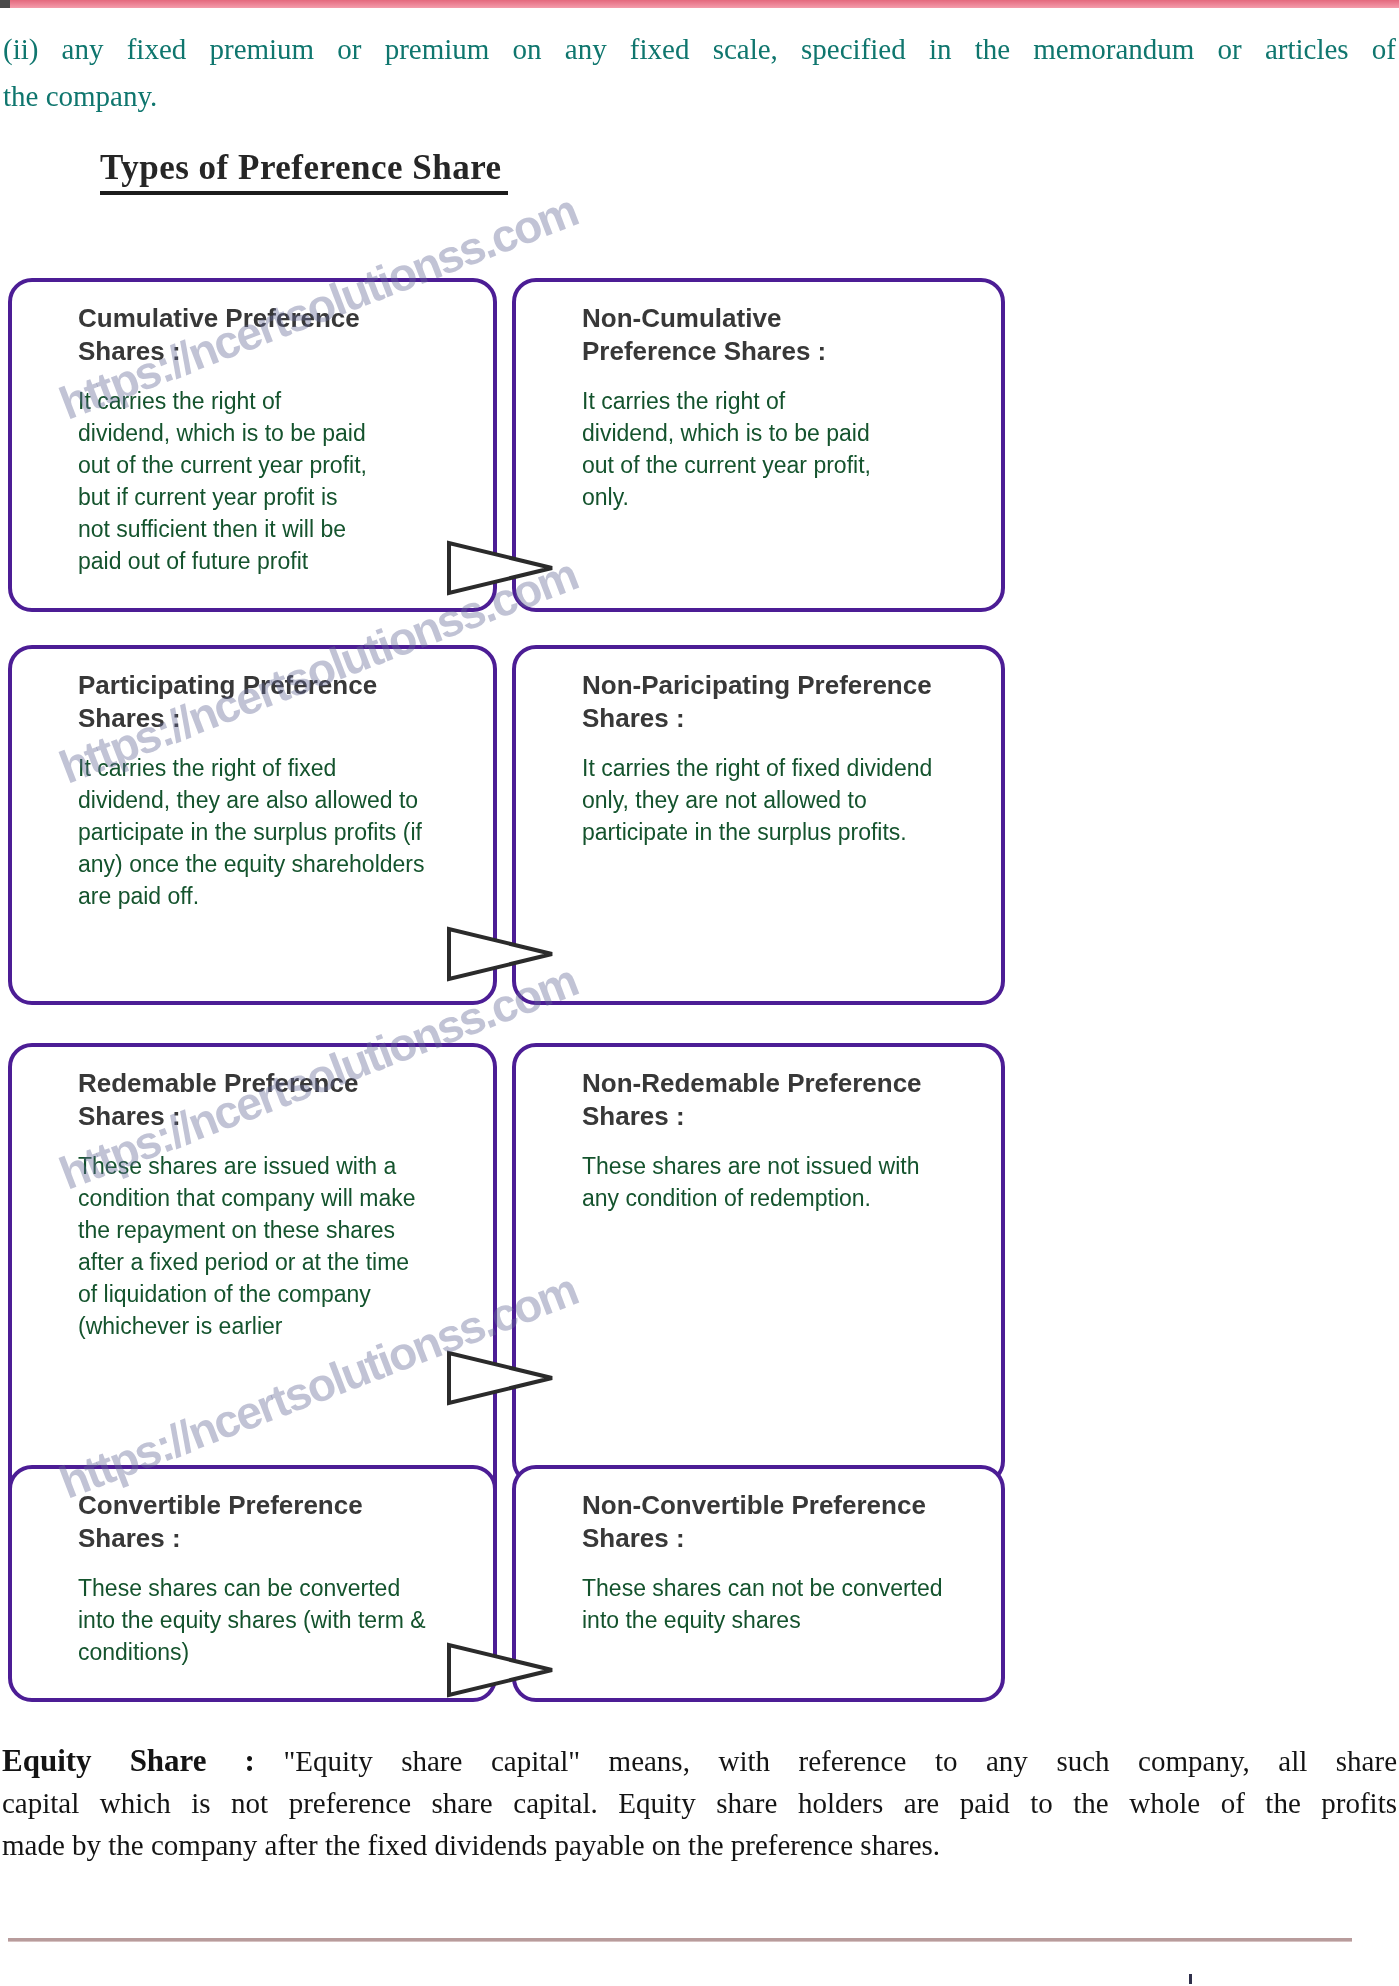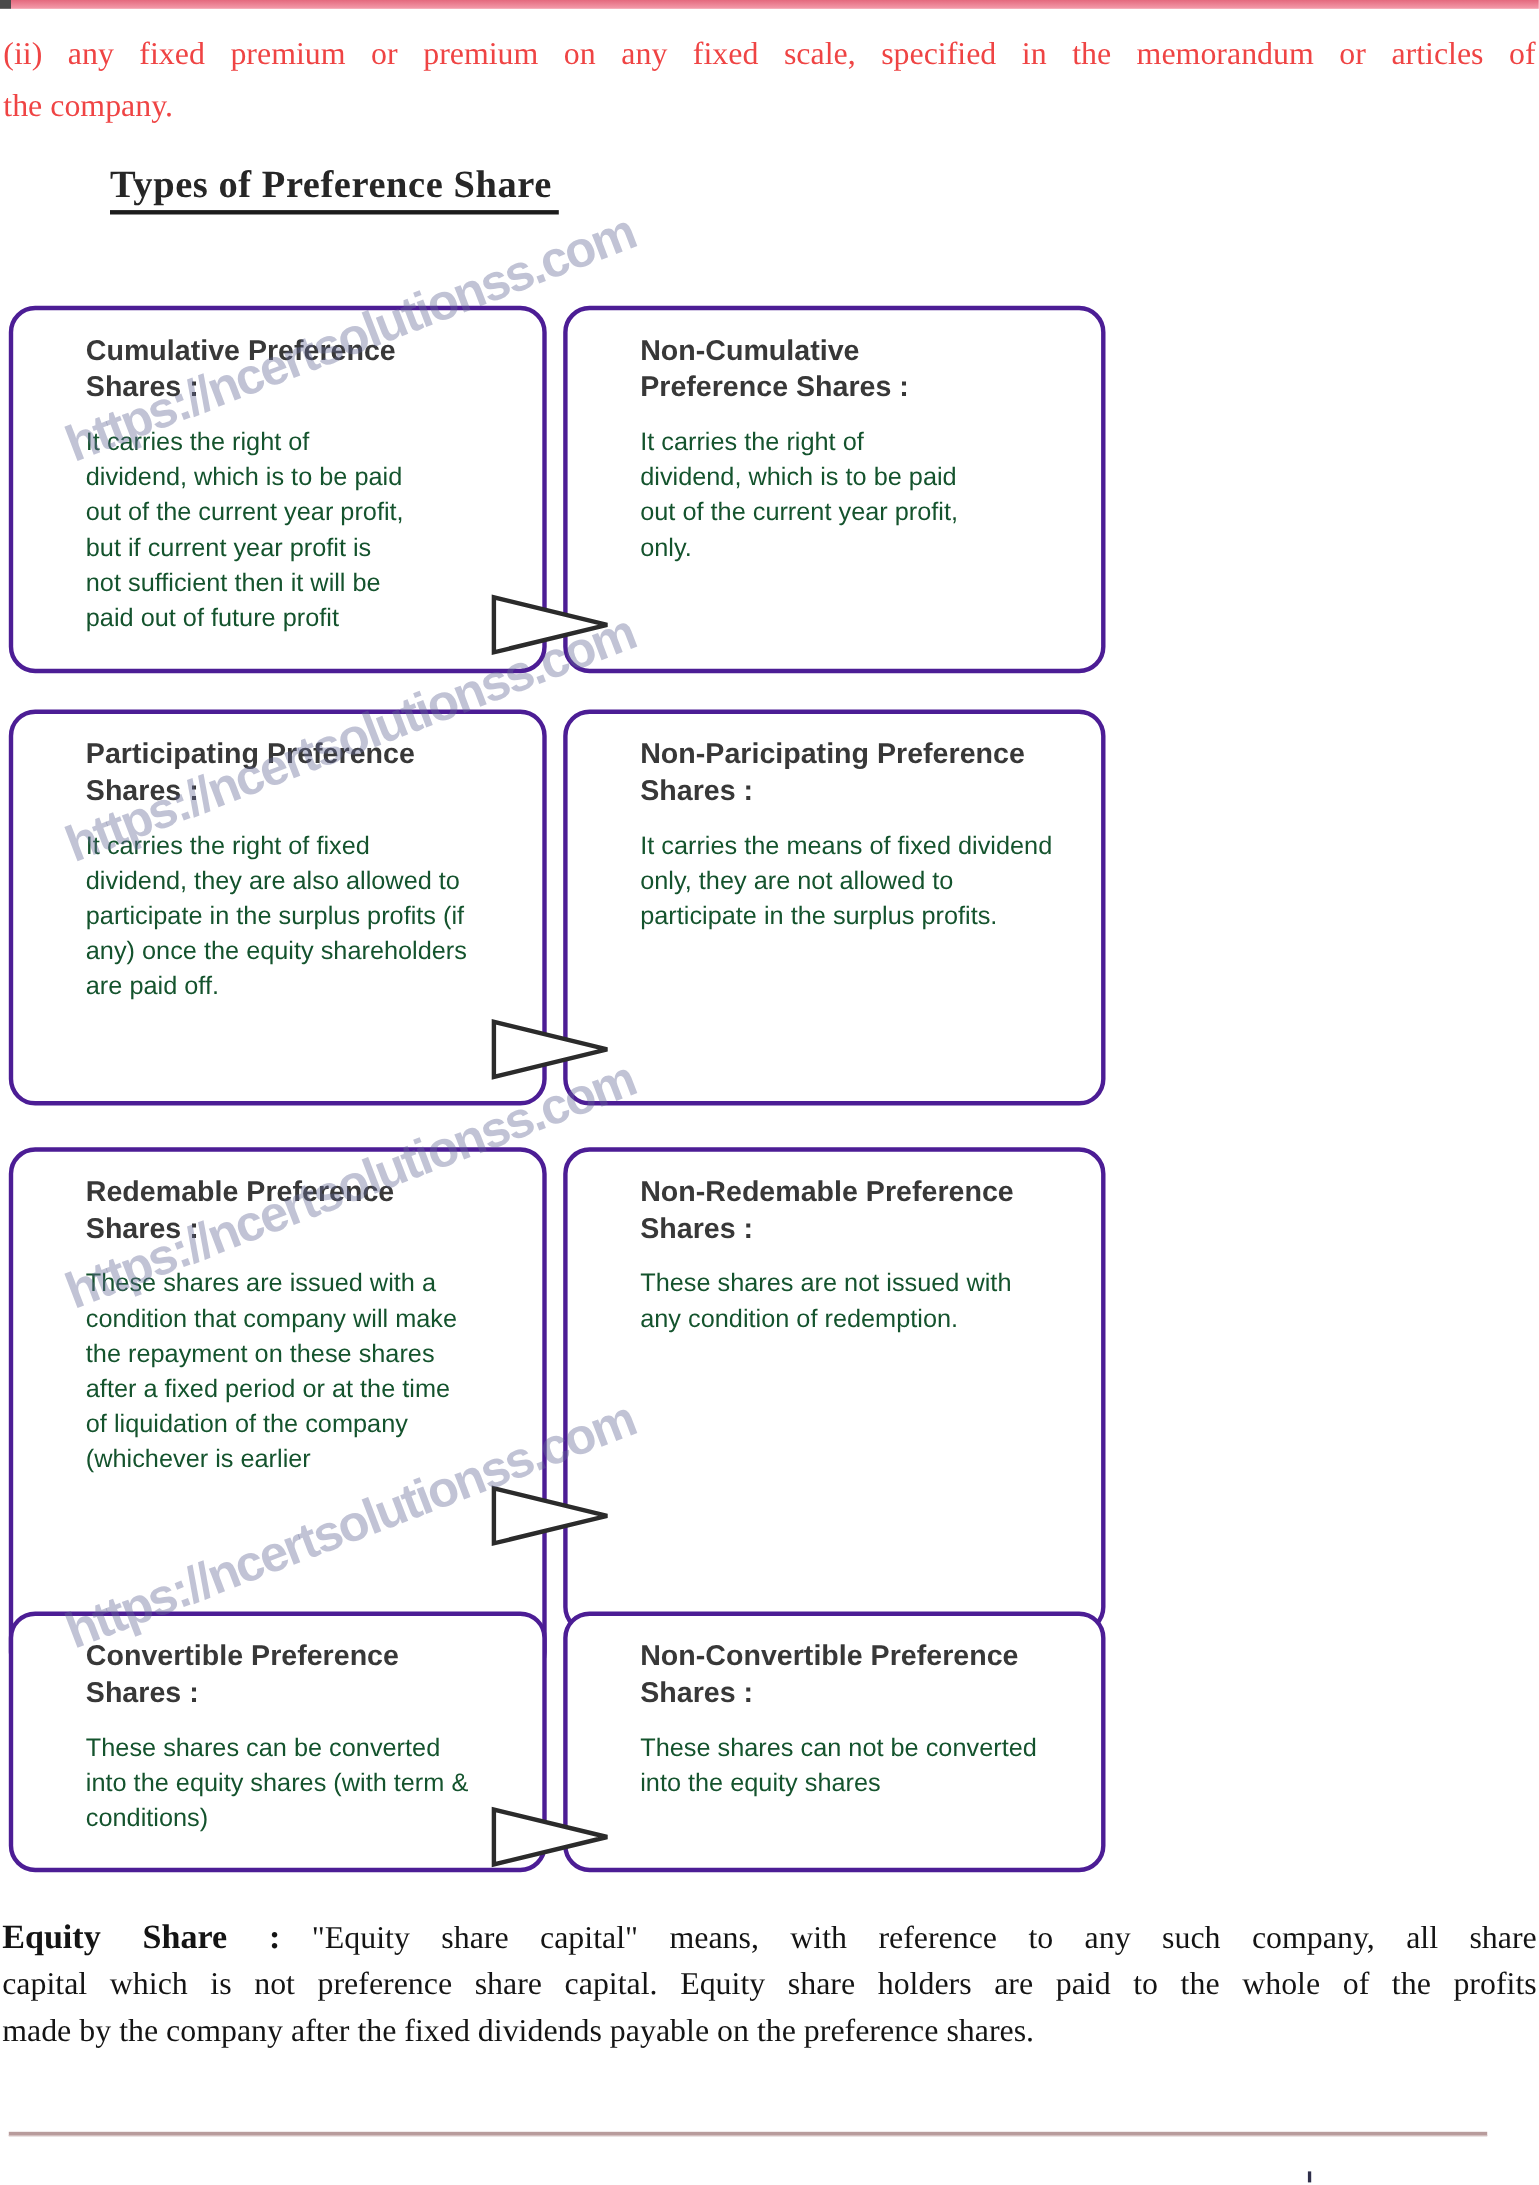--- a/index.html
+++ b/index.html
@@ -9,21 +9,21 @@
     background:#ffffff;
     overflow:hidden;
     font-family:"Liberation Sans", sans-serif;
   }
   
   .corner-chip{position:absolute;left:0;top:0;width:10px;height:8px;background:#4a4a4a;}
   .top-bar{position:absolute;left:10px;top:0;width:1389px;height:8px;
     background:linear-gradient(#e4697e,#f49cab);}
   
   .intro{position:absolute;left:3px;top:26px;width:1393px;
-    font-family:"Liberation Serif", serif;font-size:29px;color:#ef4444;line-height:47px;}
+    font-family:"Liberation Serif", serif;font-size:29px;color:#0f766e;line-height:47px;}
   .jline{text-align:justify;text-align-last:justify;}
   
   .heading{position:absolute;left:100px;top:148px;
     font-family:"Liberation Serif", serif;font-size:35px;font-weight:bold;color:#262626;
     border-bottom:4px solid #1c1c1c;padding:0 6px 3px 0;letter-spacing:.5px;}
   
   .card{position:absolute;background:#fff;border:4px solid #4c1d95;border-radius:24px;
     box-sizing:border-box;padding:20px 18px 0 66px;z-index:10;}
   .card-title{font-size:26px;font-weight:bold;color:#383838;line-height:1.28;
     white-space:pre-line;margin:0 0 16px 0;}
@@ -104,21 +104,21 @@
 Shares :</div>
     <div class="card-body">It carries the right of fixed
 dividend, they are also allowed to
 participate in the surplus profits (if
 any) once the equity shareholders
 are paid off.</div>
   </div>
   <div class="card r2r">
     <div class="card-title">Non-Paricipating Preference
 Shares :</div>
-    <div class="card-body">It carries the means of fixed dividend
+    <div class="card-body">It carries the right of fixed dividend
 only, they are not  allowed to
 participate in the surplus profits.</div>
   </div>
 
   <div class="card r3l">
     <div class="card-title">Redemable Preference
 Shares :</div>
     <div class="card-body">These shares are issued with a
 condition that company will make
 the repayment on these shares

